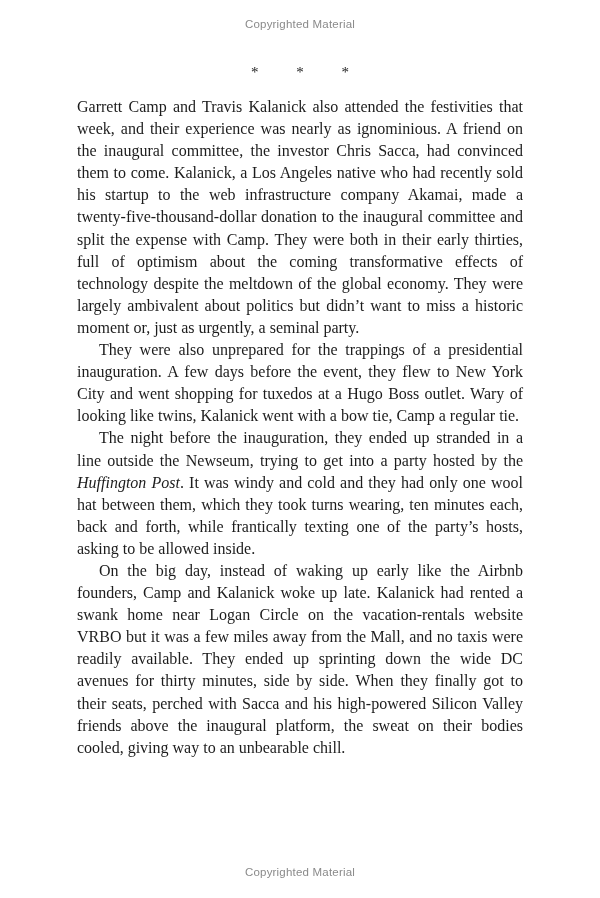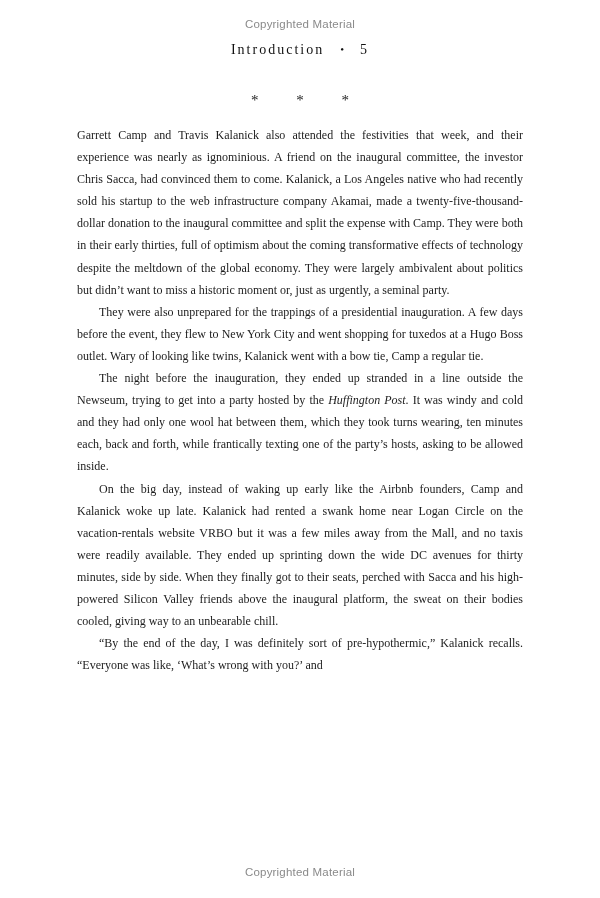--- a/index.html
+++ b/index.html
@@ -47,45 +47,41 @@
     text-align: center;
     margin-top: 34px;
     font-size: 15px;
     word-spacing: 34px;
     color: #222222;
   }
   .body-text {
     width: 446px;
     margin: 15px auto 0 auto;
     text-align: justify;
-    font-size: 12px;
+    font-size: 16px;
     line-height: 22.1px;
     hyphens: auto;
     -webkit-hyphens: auto;
   }
   .para { text-indent: 0; }
   .para.indent { text-indent: 22px; }
   .para em { }
 </style>
 </head>
 <body>
 
 <div class="page">
 
   <div class="watermark watermark-top">Copyrighted Material</div>
 
-  <div class="running-head">
-    <span>Introduction</span><span class="bullet">•</span><span>5</span>
-  </div>
 
   <div class="section-break">* * *</div>
 
   <div class="body-text">
       <p class="para"><span>Garrett Camp and Travis Kalanick also attended the festivities that week, and their experience was nearly as ignominious. A friend on the inaugural committee, the investor Chris Sacca, had convinced them to come. Kalanick, a Los Angeles native who had recently sold his startup to the web infrastructure company Akamai, made a twenty-five-thousand-dollar donation to the inaugural committee and split the expense with Camp. They were both in their early thirties, full of optimism about the coming transformative effects of technology despite the meltdown of the global economy. They were largely ambivalent about politics but didn’t want to miss a historic moment or, just as urgently, a seminal party.</span></p>
       <p class="para indent"><span>They were also unprepared for the trappings of a presidential inauguration. A few days before the event, they flew to New York City and went shopping for tuxedos at a Hugo Boss outlet. Wary of looking like twins, Kalanick went with a bow tie, Camp a regular tie.</span></p>
       <p class="para indent"><span>The night before the inauguration, they ended up stranded in a line outside the Newseum, trying to get into a party hosted by the </span><em>Huffington Post</em><span>. It was windy and cold and they had only one wool hat between them, which they took turns wearing, ten minutes each, back and forth, while frantically texting one of the party’s hosts, asking to be allowed inside.</span></p>
       <p class="para indent"><span>On the big day, instead of waking up early like the Airbnb founders, Camp and Kalanick woke up late. Kalanick had rented a swank home near Logan Circle on the vacation-rentals website VRBO but it was a few miles away from the Mall, and no taxis were readily available. They ended up sprinting down the wide DC avenues for thirty minutes, side by side. When they finally got to their seats, perched with Sacca and his high-powered Silicon Valley friends above the inaugural platform, the sweat on their bodies cooled, giving way to an unbearable chill.</span></p>
-      <p class="para indent"><span>“By the end of the day, I was definitely sort of pre-hypothermic,” Kalanick recalls. “Everyone was like, ‘What’s wrong with you?’ and</span></p>
     </div>
 
   <div class="watermark watermark-bottom">Copyrighted Material</div>
 
 </div>
 
 </body></html>

